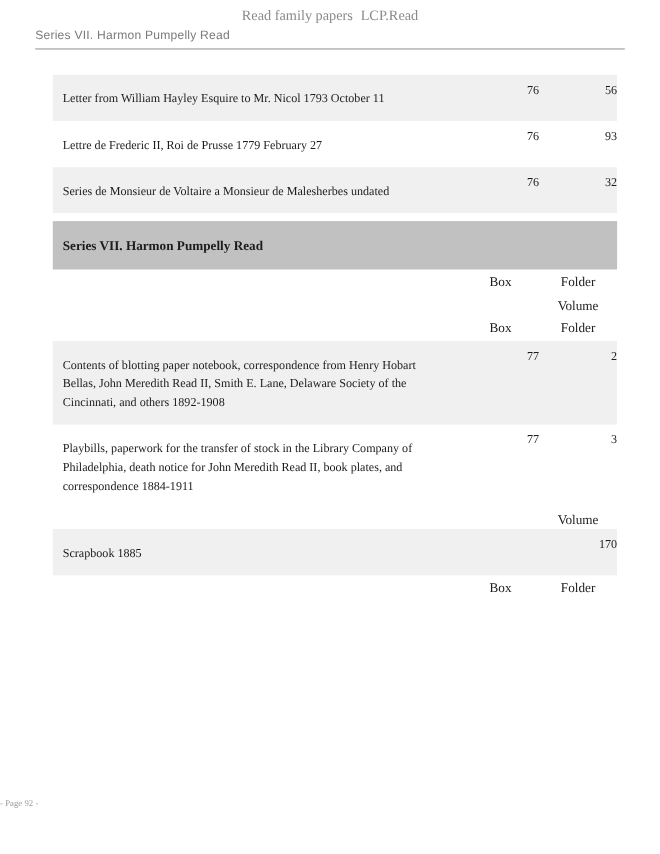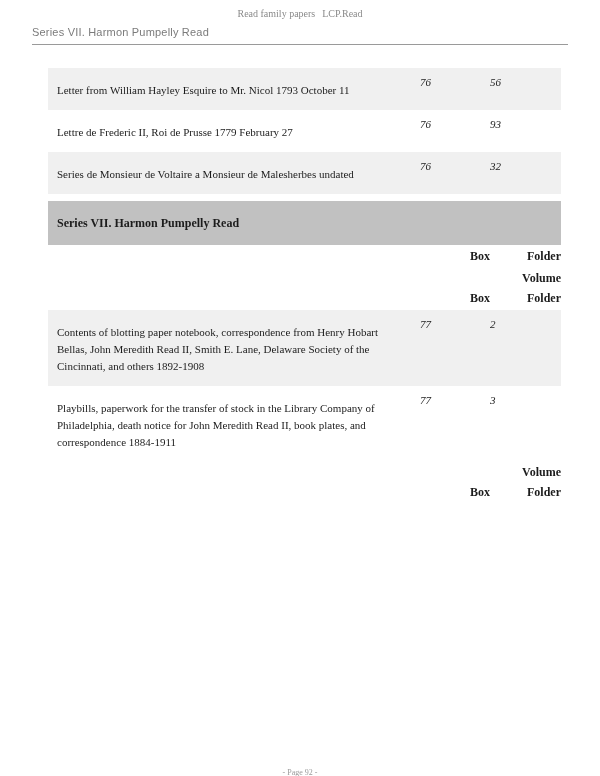--- a/index.html
+++ b/index.html
@@ -12,21 +12,21 @@
     background: #ffffff;
     font-family: "Liberation Serif", serif;
     color: #1c1c1c;
     overflow: hidden;
   }
 
   
   .running-top {
     padding-top: 9px;
     text-align: center;
-    font-size: 10px;
+    font-size: 13px;
     line-height: 10px;
     color: #8a8a8a;
   }
   .running-top .right-part { margin-left: 7px; }
 
   
   .header-bar {
     margin: 7px 32px 0 32px;
     border-bottom: 1px solid #9a9a9a;
     padding-bottom: 5px;
@@ -49,49 +49,48 @@
   col.c-box    { width: 70px;  }
   col.c-folder { width: 71px;  }
 
   td { padding: 0; vertical-align: top; }
   td.title {
     padding: 14px 10px 11px 9px;
     line-height: 17px;
   }
   td.num {
     padding-top: 7px;
-    text-align: left;
+    text-align: right;
     line-height: 15px;
-    font-style: italic;
   }
   tr.shaded td { background: #f0f0f0; }
   tr.spacer td { height: 7px; background: #ffffff; }
 
   td.series-cell {
     background: #c1c1c1;
     font-weight: bold;
     font-size: 12px;
     line-height: 15px;
     padding: 15px 10px 14px 9px;
   }
   td.ch {
-    font-weight: bold;
+    font-weight: normal;
     font-size: 12px;
     line-height: 14px;
-    text-align: right;
+    text-align: center;
     padding: 4px 0 5px;
   }
   tr.volhead td.ch { padding: 3px 0 2px; }
 
   .footer {
     position: absolute;
-    top: 768px;
+    top: 726px;
     left: 0;
     width: 100%;
-    text-align: center;
+    text-align: left;
     font-size: 8px;
     color: #9a9a9a;
   }
 </style>
 </head>
 <body>
 
 <div class="page">
 
   <div class="running-top">
@@ -162,20 +161,25 @@
         <td class="num">77</td>
         <td class="num">3</td>
       </tr>
 
       <tr class="volhead">
         <td></td>
           <td></td>
         <td class="ch">Volume</td>
       </tr>
 
+      <tr class="shaded">
+        <td class="title">Scrapbook 1885</td>
+        <td class="num"></td>
+        <td class="num">170</td>
+      </tr>
 
       <tr class="colhead">
         <td></td>
         <td class="ch">Box</td>
         <td class="ch">Folder</td>
       </tr>
     </tbody>
   </table>
 
   <div class="footer">- Page 92 -</div>

